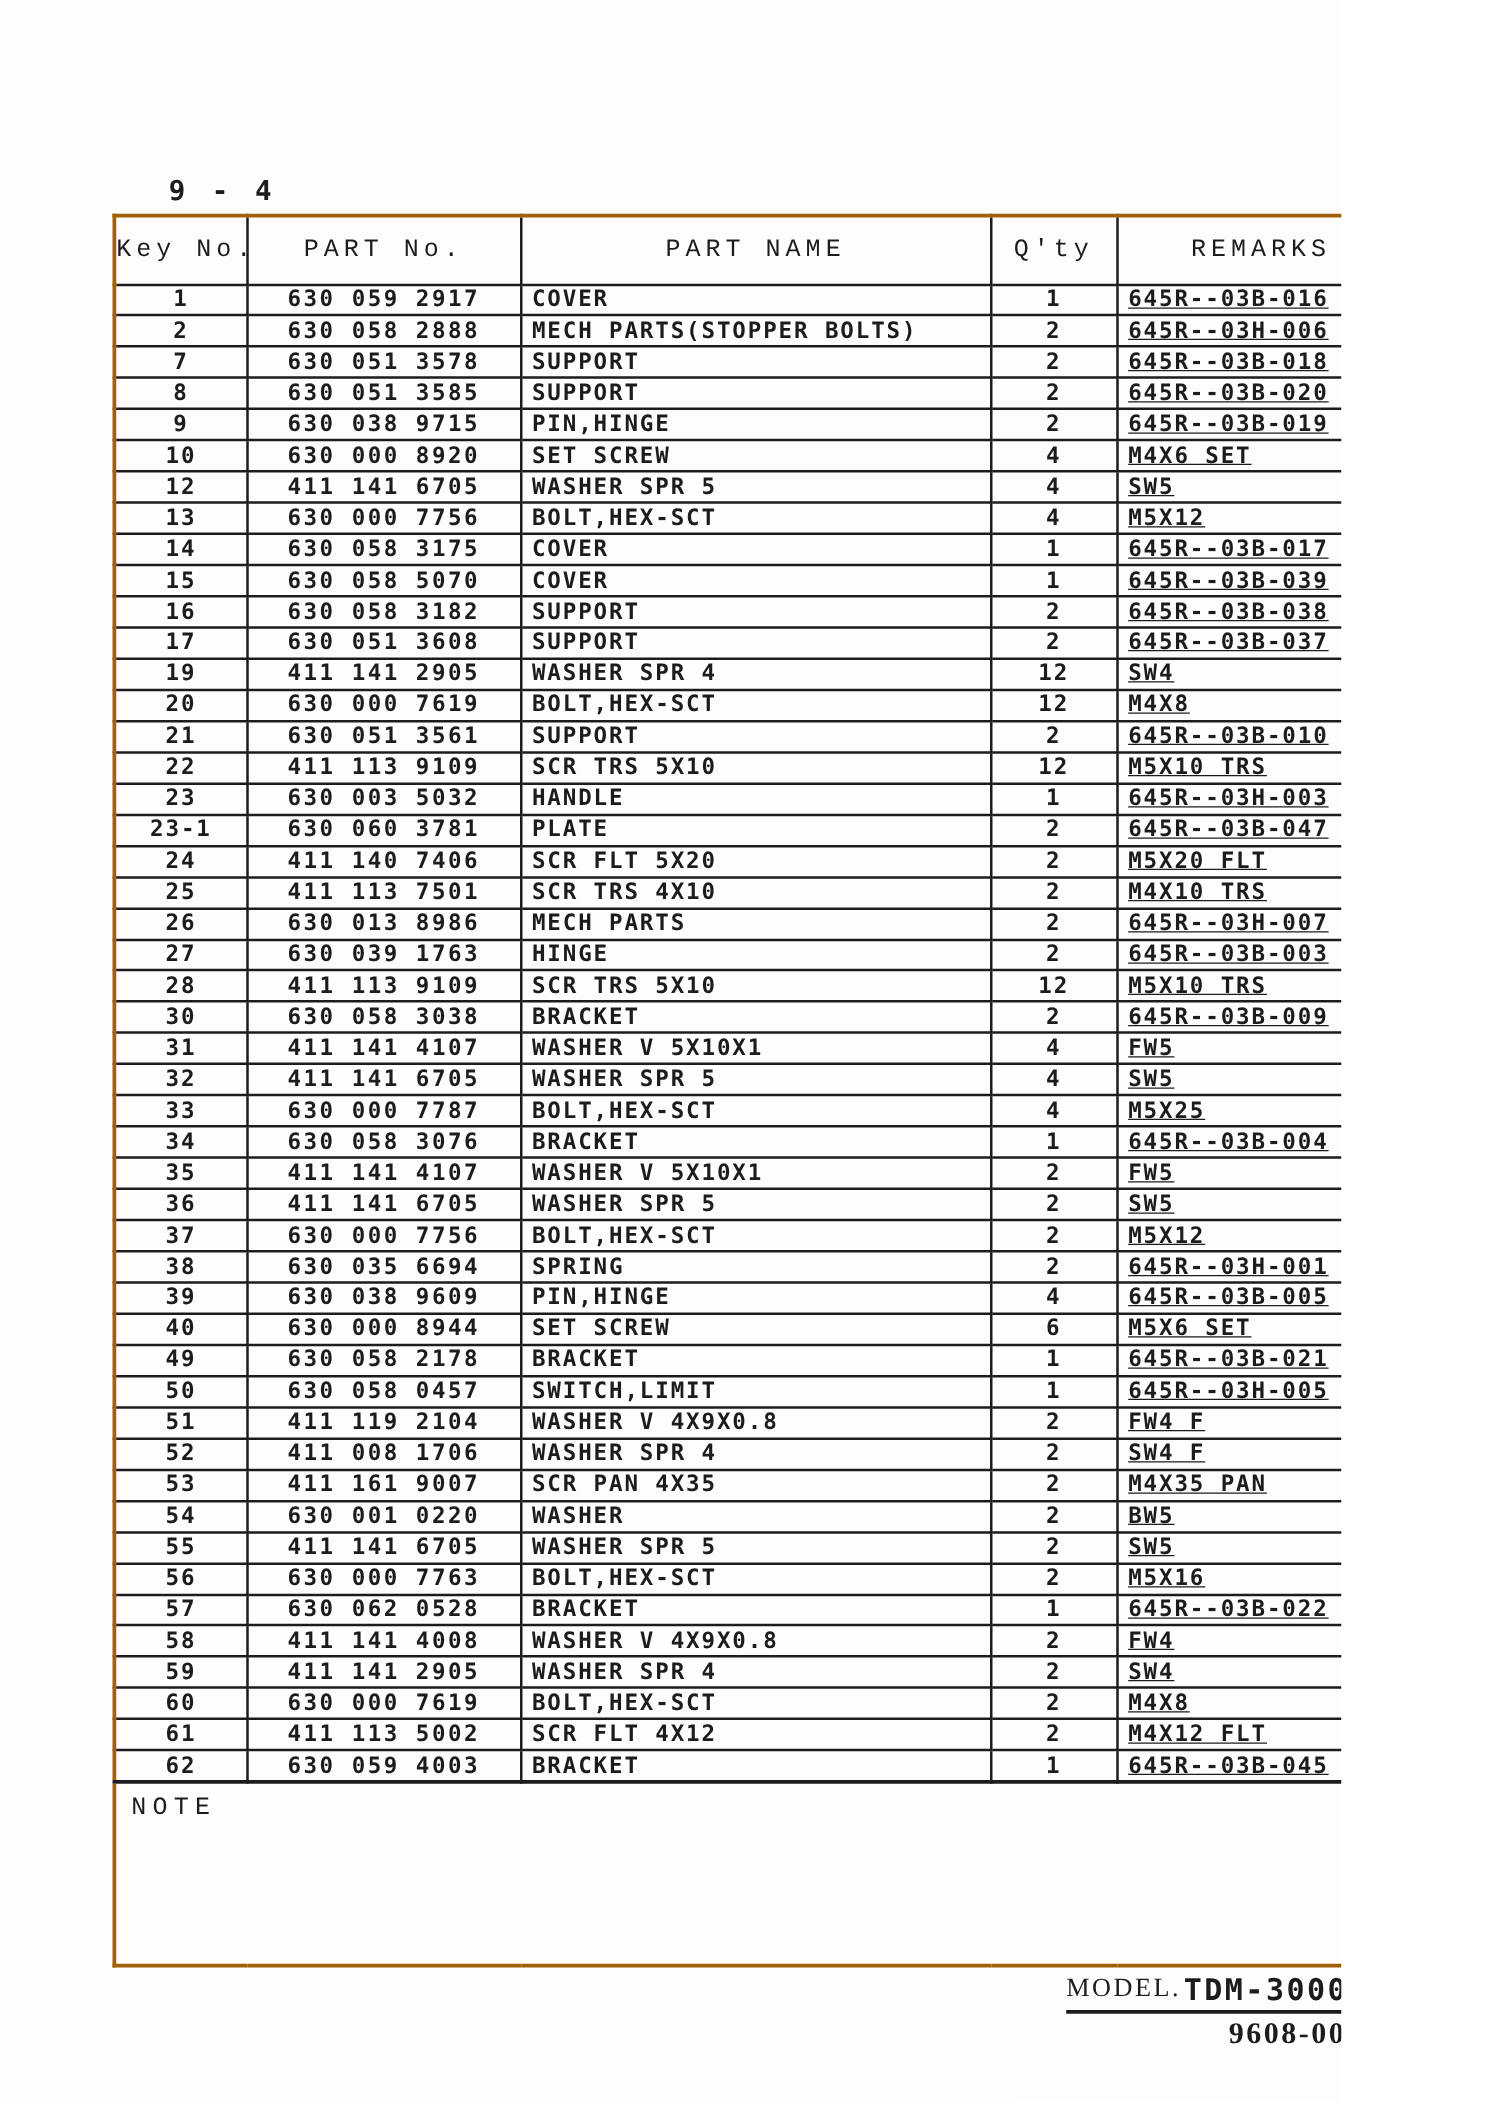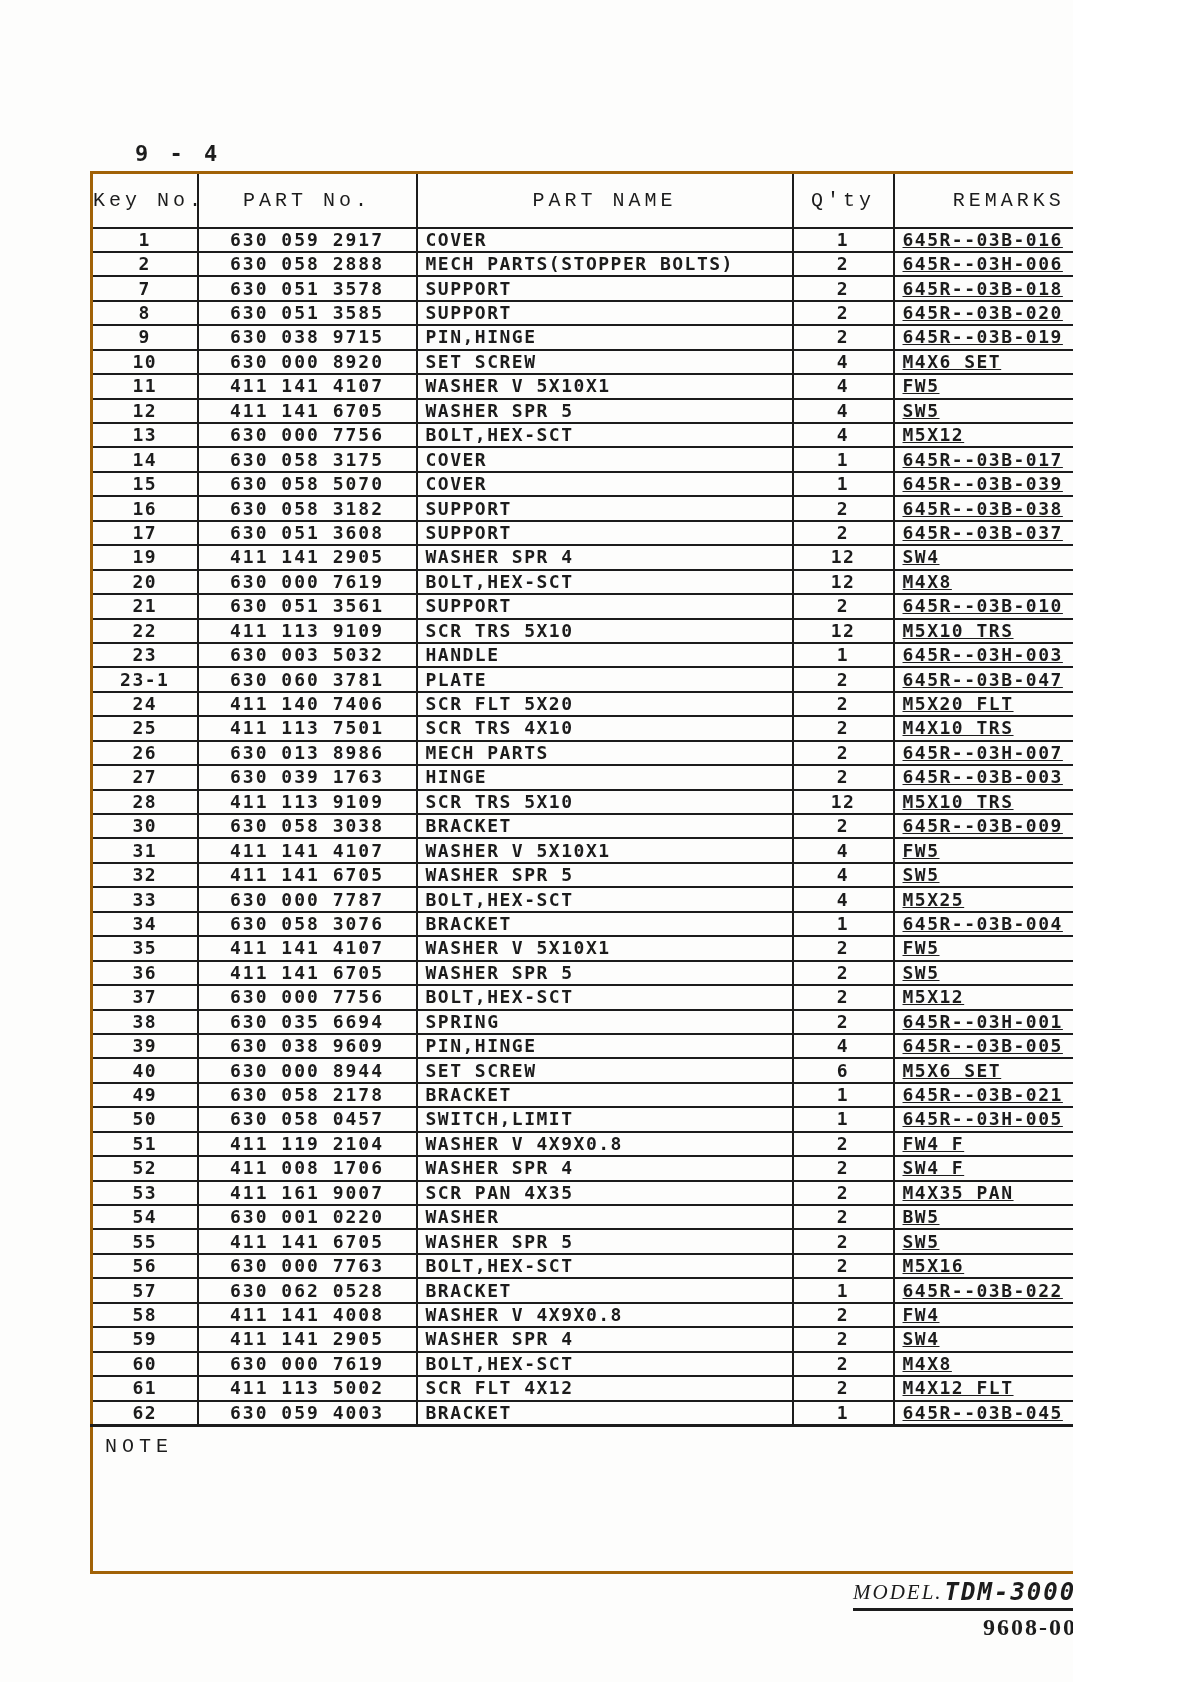--- a/index.html
+++ b/index.html
@@ -75,26 +75,25 @@
     border-top: 3px solid #1c1c1c;
   }
   .model-block {
     position: absolute;
     left: 853px;
     top: 1578px;
     width: 268px;
   }
   .model-line {
     display: flex;
-    align-items: center;
+    align-items: flex-start;
     justify-content: flex-start;
     gap: 2px;
     border-bottom: 3px solid #1c1c1c;
     padding-bottom: 2px;
-    font-style: italic;
   }
   .model-label {
     font-family: "Liberation Serif", serif;
     font-size: 21px;
     letter-spacing: 2px;
   }
   .model-value {
     font-family: "DejaVu Sans Mono", monospace;
     font-weight: bold;
     font-size: 24px;
@@ -171,27 +170,20 @@
           <td>645R--03B-019</td>
         </tr>
         <tr>
           <td>10</td>
           <td>630 000 8920</td>
           <td>SET SCREW</td>
           <td>4</td>
           <td>M4X6 SET</td>
         </tr>
         <tr>
-          <td>11</td>
-          <td>411 141 4107</td>
-          <td>WASHER V 5X10X1</td>
-          <td>4</td>
-          <td>FW5</td>
-        </tr>
-        <tr>
           <td>12</td>
           <td>411 141 6705</td>
           <td>WASHER SPR 5</td>
           <td>4</td>
           <td>SW5</td>
         </tr>
         <tr>
           <td>13</td>
           <td>630 000 7756</td>
           <td>BOLT,HEX-SCT</td>

